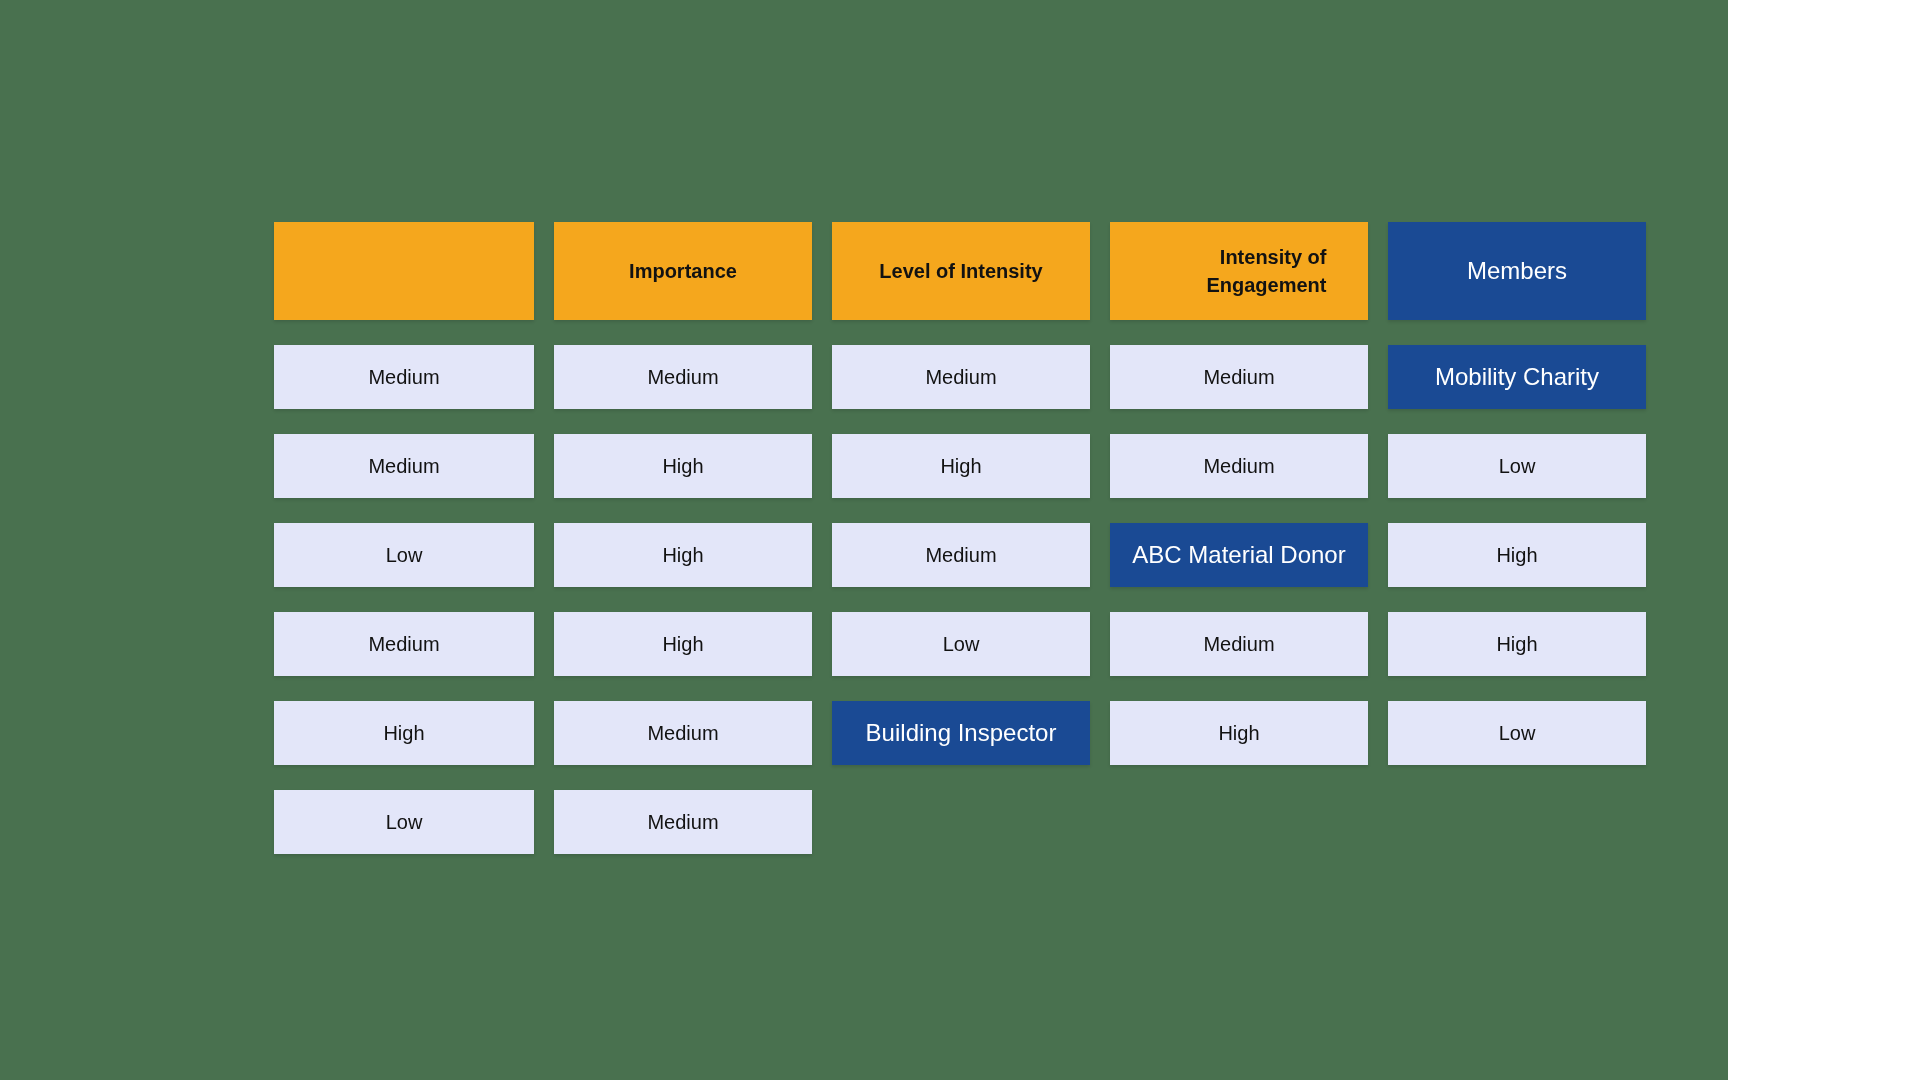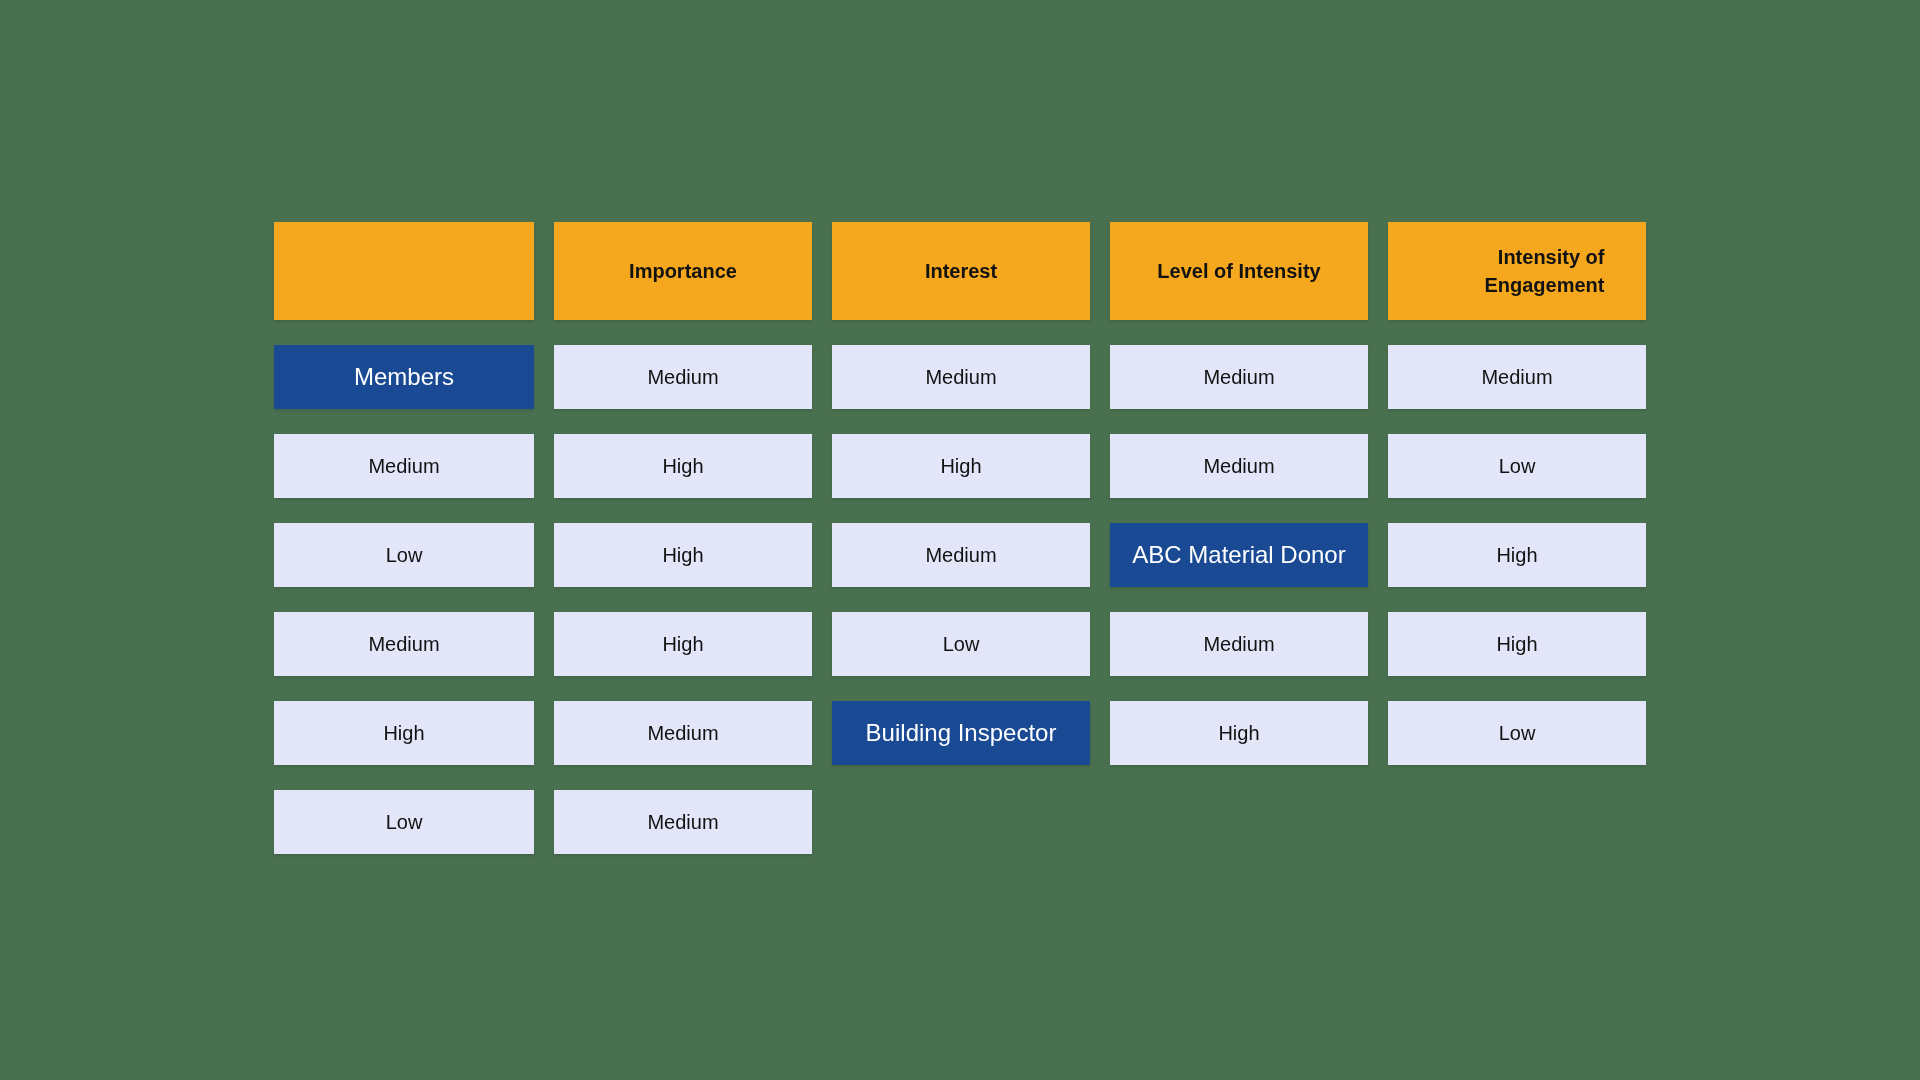--- a/index.html
+++ b/index.html
@@ -4,21 +4,21 @@
 <style>
   html, body {
     margin: 0;
     padding: 0;
   }
   body {
     font-family: "Liberation Sans", sans-serif;
   }
   #stage {
     position: relative;
-    width: 1920px;
+    width: 1728px;
     height: 1080px;
     background: var(--background, #49714F);
     overflow: hidden;
   }
   #matrix {
     position: absolute;
     left: 274px;
     top: 222px;
     display: grid;
     grid-template-columns: 260px 258px 258px 258px 258px;
@@ -64,35 +64,33 @@
 <div id="stage">
   <div id="matrix">
 
     <div class="cell hcell">
       <span class="txt"></span>
     </div>
     <div class="cell hcell">
       <span class="txt">Importance</span>
     </div>
     <div class="cell hcell">
-      <span class="txt">Interest</span>
-    </div>
-    <div class="cell hcell">
       <span class="txt">Level of Intensity</span>
     </div>
     <div class="cell hcell wrap">
       <span class="txt">Intensity of Engagement</span>
     </div>
 
     <div class="cell lcell">Members</div>
     <div class="cell vcell">Medium</div>
     <div class="cell vcell">Medium</div>
     <div class="cell vcell">Medium</div>
     <div class="cell vcell">Medium</div>
 
+    <div class="cell lcell">Mobility Charity</div>
     <div class="cell vcell">Medium</div>
     <div class="cell vcell">High</div>
     <div class="cell vcell">High</div>
     <div class="cell vcell">Medium</div>
 
     <div class="cell vcell">Low</div>
     <div class="cell vcell">Low</div>
     <div class="cell vcell">High</div>
     <div class="cell vcell">Medium</div>
 

